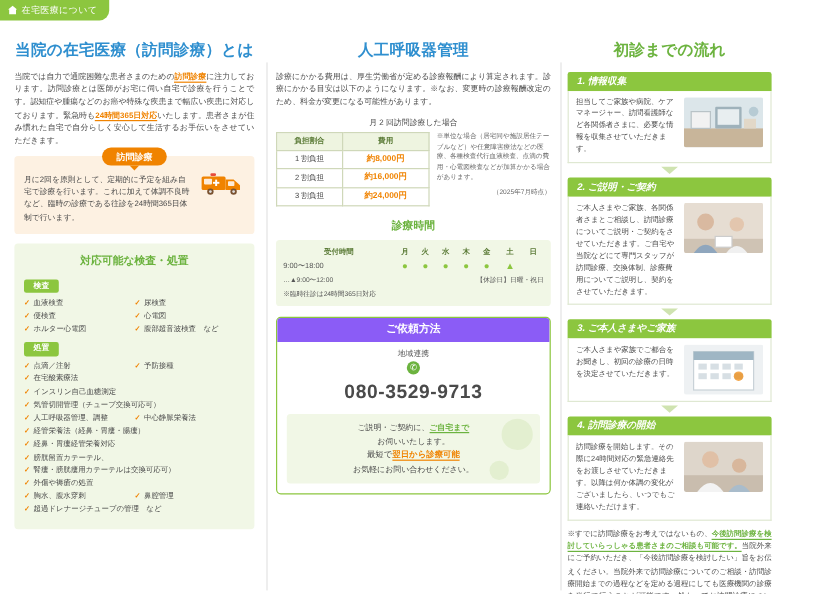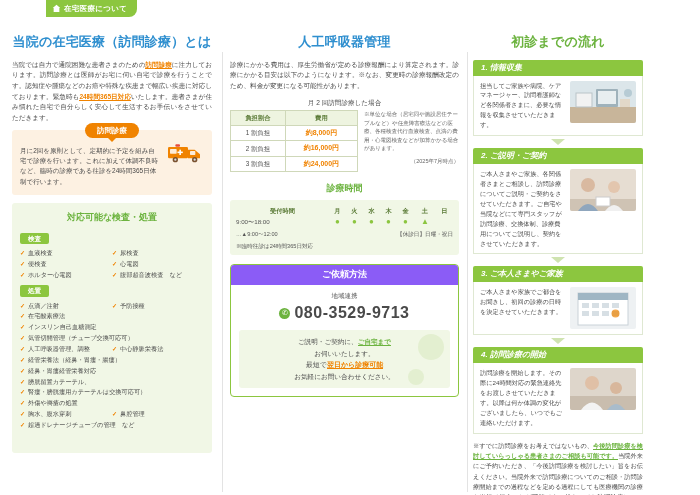--- a/index.html
+++ b/index.html
@@ -16,23 +16,22 @@
   }
   .page { position:relative; width:700px; height:495px; background:#fff; }
 
   
   .tab {
     position:absolute; left:0; top:0;
     display:flex; align-items:center; gap:3px;
     background:#8cc63f; color:#fff;
     padding:3px 10px 3px 6px;
     border-bottom-right-radius:8px;
-    font-size:7.5px; font-weight:bold;
+    font-size:7.5px; font-weight:normal;
     letter-spacing:.3px;
-    margin-left:46px;
   }
   .tab .home { width:9px; height:9px; display:inline-block; position:relative; }
   .tab .home svg { display:block; }
 
   
   .cols { position:absolute; left:0; top:22px; width:700px; height:473px; display:flex; }
   .col { position:relative; }
   .col1 { width:222px; padding:6px 10px 0 12px; }
   .col2 { width:245px; padding:6px 8px 0 8px; }
   .col3 { width:188px; padding:6px 12px 0 6px; }
@@ -80,21 +79,21 @@
     border-top:4px solid #f08300;
   }
   .band p { font-size:6.5px; margin:0; line-height:1.6; padding-right:44px; }
   .amb { position:absolute; right:6px; top:10px; width:40px; height:26px; }
 
   
   .band2 {
     background:#f1f7e6;
     border-radius:3px;
     margin-top:6px;
-    padding:6px 8px 20px 8px;
+    padding:6px 8px 8px 8px;
   }
   .band2 h3 {
     text-align:center; color:#6cb33f; font-size:9px; font-weight:bold;
     margin:2px 0 6px 0;
   }
   .subhead {
     display:inline-block;
     background:#8cc63f; color:#fff;
     font-size:6.5px; font-weight:bold;
     padding:1px 8px; border-radius:2px; margin:2px 0 4px 0;
@@ -128,21 +127,21 @@
   table.hours th, table.hours td { text-align:center; padding:1px 0; }
   table.hours th { color:#5a7a36; font-weight:bold; }
   table.hours td.dot { color:#8cc63f; font-size:8px; line-height:1; }
   table.hours td.left { text-align:left; color:#555; }
   .hours-foot { font-size:5.6px; color:#555; margin-top:3px; display:flex; justify-content:space-between; }
 
   .req-box { margin-top:9px; border:1px solid #8cc63f; border-radius:4px; overflow:hidden; }
   .req-head { background:#8b5cf6; color:#fff; text-align:center; font-size:9px; font-weight:bold; padding:3px 0; }
   .req-body { padding:6px 8px 8px 8px; text-align:center; position:relative; }
   .req-line1 { font-size:6.5px; color:#555; }
-  .tel { display:flex; align-items:center; justify-content:center; gap:4px; margin:1px 0 5px 0; }
+  .tel { display:flex; align-items:center; justify-content:center; gap:4px; margin:1px 0 5px 0;flex-direction:column; }
   .tel .ic { width:11px; height:11px; border-radius:50%; background:#6cb33f; color:#fff; font-size:7px; display:flex; align-items:center; justify-content:center; }
   .tel .num { font-size:16px; font-weight:bold; color:#4a4a4a; letter-spacing:.5px; }
   .req-inner { background:#f1f7e6; border-radius:3px; padding:6px 4px; font-size:6.6px; line-height:1.7; position:relative; overflow:hidden; }
   .req-inner .b { font-size:7px; }
   .blob { position:absolute; border-radius:50%; background:#e3efd0; }
 
   
   .step { margin-bottom:7px; }
   .step-head {
     background:#8cc63f; color:#fff; font-size:8px; font-weight:bold;

